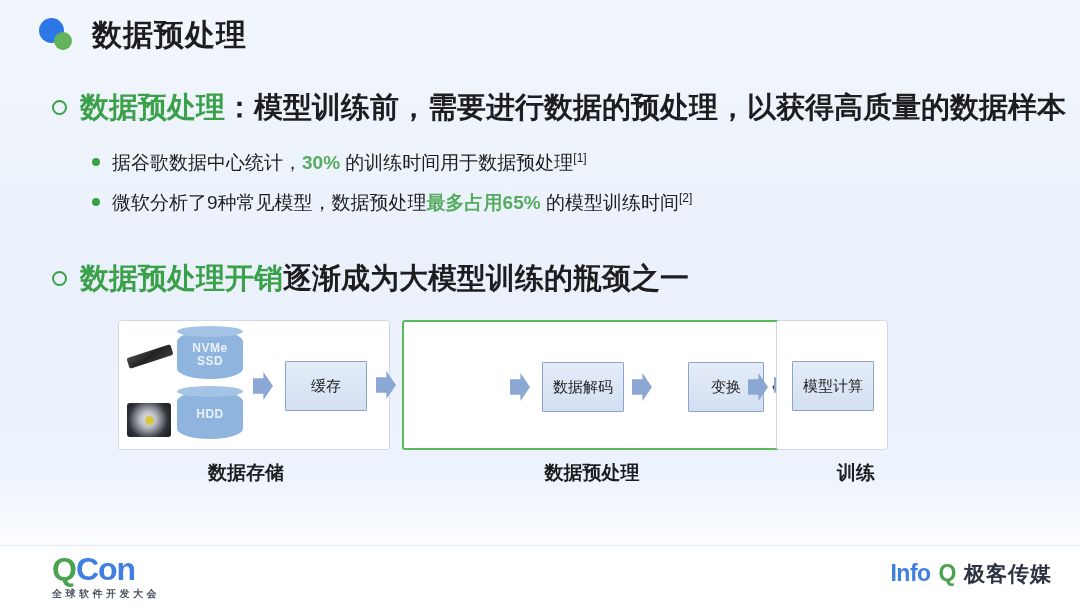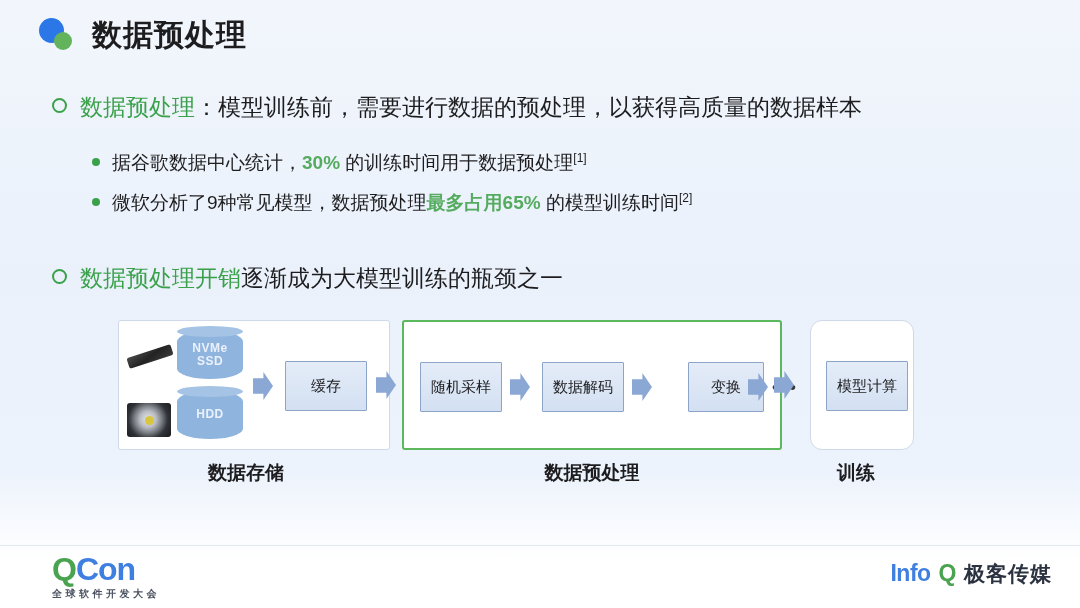--- a/index.html
+++ b/index.html
@@ -68,22 +68,22 @@
   .ring {
     flex: none;
     width: 11px;
     height: 11px;
     border: 2px solid #3aa14a;
     border-radius: 50%;
     background: transparent;
     transform: translateY(-2px);
   }
   .lvl1-text {
-    font-size: 23px;
-    font-weight: normal;
+    font-size: 29px;
+    font-weight: bold;
     color: #1d1d1f;
     line-height: 30px;
     white-space: nowrap;
   }
   .green { color: #3aa14a; }
   .green-n { color: #55ab5f; font-weight: bold; }
 
   
   .lvl2 {
     position: absolute;
@@ -121,21 +121,21 @@
   .panel {
     position: absolute;
     box-sizing: border-box;
     background: #ffffff;
     border: 1px solid #cfd9e8;
     border-radius: 3px;
   }
   .panel.storage { left: 8px;   top: 0px; width: 272px; height: 130px; }
   .panel.prep    { left: 292px; top: 0px; width: 380px; height: 130px;
                    border: 2px solid #5cb85c; }
-  .panel.train   { left: 700px; top: 0px; width: 104px; height: 130px; border-radius: 12px; }
+  .panel.train   { left: 666px; top: 0px; width: 112px; height: 130px; }
 
   .cyl {
     position: absolute;
     width: 66px;
     height: 48px;
     background: #8fb4de;
     border-radius: 50% / 22%;
     color: #eaf1fb;
     font-size: 12px;
     font-weight: bold;
@@ -328,21 +328,20 @@
         <span>HDD</span>
       </div>
 
       <div class="arrow" style="left:134px; top:51px;"></div>
       <div class="pbox cache">缓存</div>
     </div>
 
     <div class="arrow" style="left:266px; top:51px;"></div>
 
     <div class="panel prep">
-      <div class="pbox s1">随机采样</div>
       <div class="arrow" style="left:106px; top:51px;"></div>
       <div class="pbox s2">数据解码</div>
       <div class="arrow" style="left:228px; top:51px;"></div>
       <div class="pbox s3">变换</div>
       <div class="arrow" style="left:344px; top:51px;"></div>
       <div class="ellipsis" style="left:368px; top:54px;">•••</div>
     </div>
 
     <div class="arrow" style="left:664px; top:51px;"></div>
 

